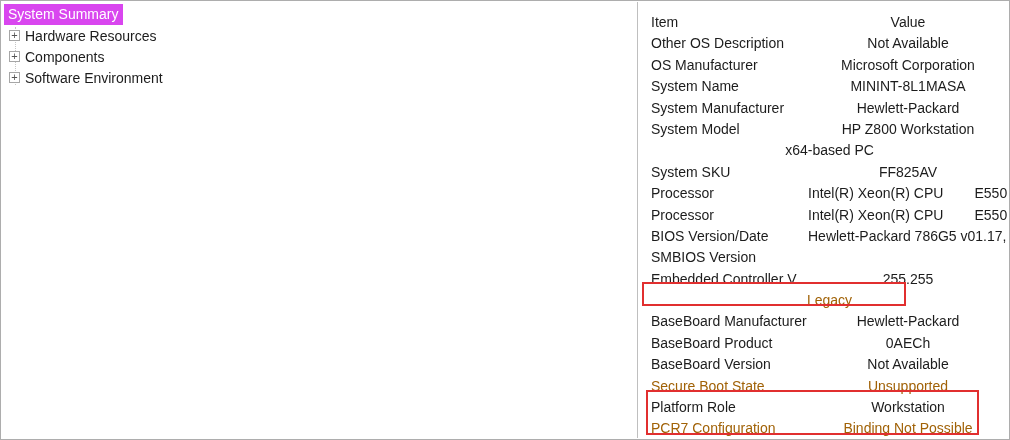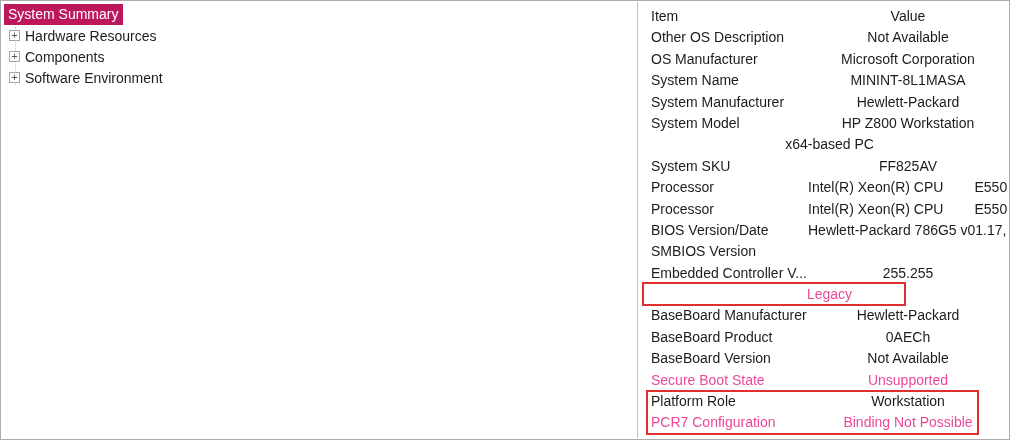--- a/index.html
+++ b/index.html
@@ -5,35 +5,35 @@
   html,body{margin:0;padding:0;background:#fff;}
   .window{
     position:relative;width:1010px;height:440px;box-sizing:border-box;
     border:1px solid #adadad;background:#fff;overflow:hidden;
     font-family:"Liberation Sans",sans-serif;font-size:14px;color:#1c1c1c;
   }
   
   .left-panel{position:absolute;left:1px;top:1px;width:635px;height:436px;background:#fff;overflow:hidden;}
   .tree{position:absolute;left:2px;top:2px;right:2px;}
   .tree::before{content:"";position:absolute;left:11px;top:23px;height:58px;border-left:1px dotted #c6c6c6;}
-  .tree-selected{display:inline-block;background:#be185d;color:#fff;padding:2px 5px 3px 4px;margin:0;}
+  .tree-selected{display:inline-block;background:#d946ef;color:#fff;padding:2px 5px 3px 4px;margin:0;}
   .tree-item{display:flex;align-items:center;height:21px;padding-left:5px;position:relative;}
   .expand-box{flex:none;width:11px;height:11px;box-sizing:border-box;border:1px solid #a6a6a6;background:#fff;
     font-size:11px;line-height:8px;text-align:center;color:#555;margin-right:5px;}
   
   .splitter{position:absolute;left:636px;top:1px;width:5px;height:436px;
     border-left:1px solid #bfbfbf;border-right:1px solid #bfbfbf;background:#fff;}
   
   .right-panel{position:absolute;left:641px;top:1px;right:1px;height:436px;overflow:hidden;
-    box-sizing:border-box;padding-top:4px;background:#fff;}
+    box-sizing:border-box;padding-top:10px;background:#fff;}
   .row{display:flex;height:21.4px;line-height:21.4px;padding-left:9px;overflow:hidden;}
   .cell{overflow:hidden;}
   .cell.item{flex:none;width:157px;white-space:pre;}
   .cell.value{flex:1;white-space:pre;text-align:center;}
-  .olive{color:#ec4899;}
+  .olive{color:#a16207;}
   
   .redbox{position:absolute;border:2px solid #e12f2f;box-sizing:border-box;pointer-events:none;background:transparent;}
   .redbox.bios{left:641px;top:281px;width:264px;height:24px;}
   .redbox.secure{left:645px;top:389px;width:333px;height:45px;}
 </style>
 </head>
 <body>
 
 <div class="window">
 

